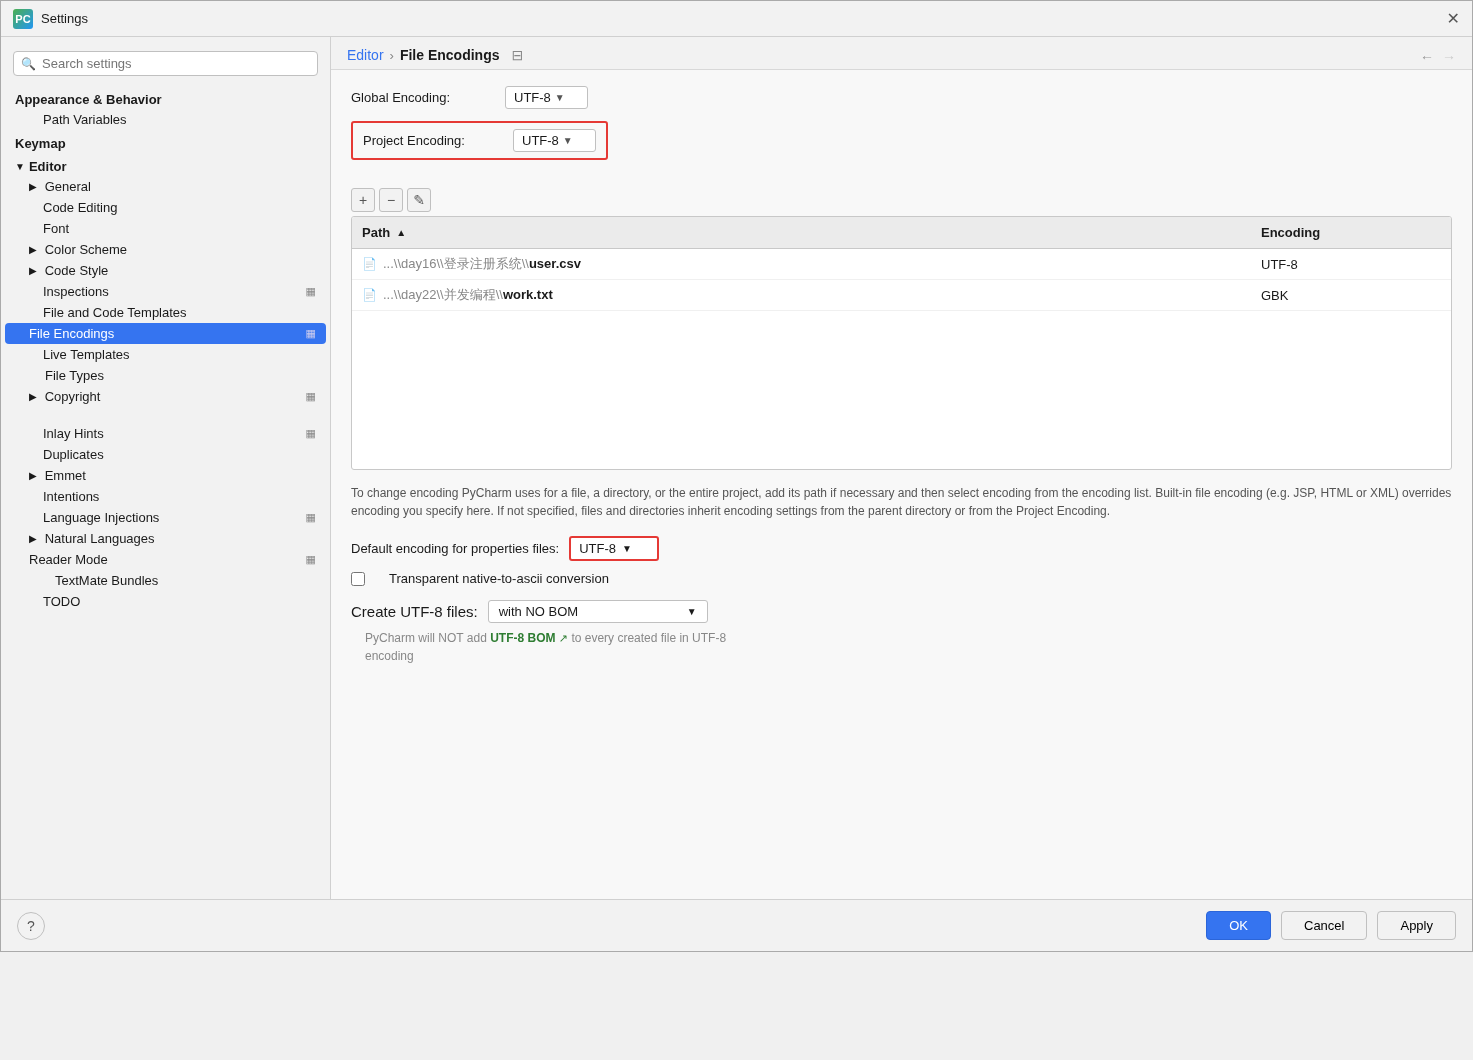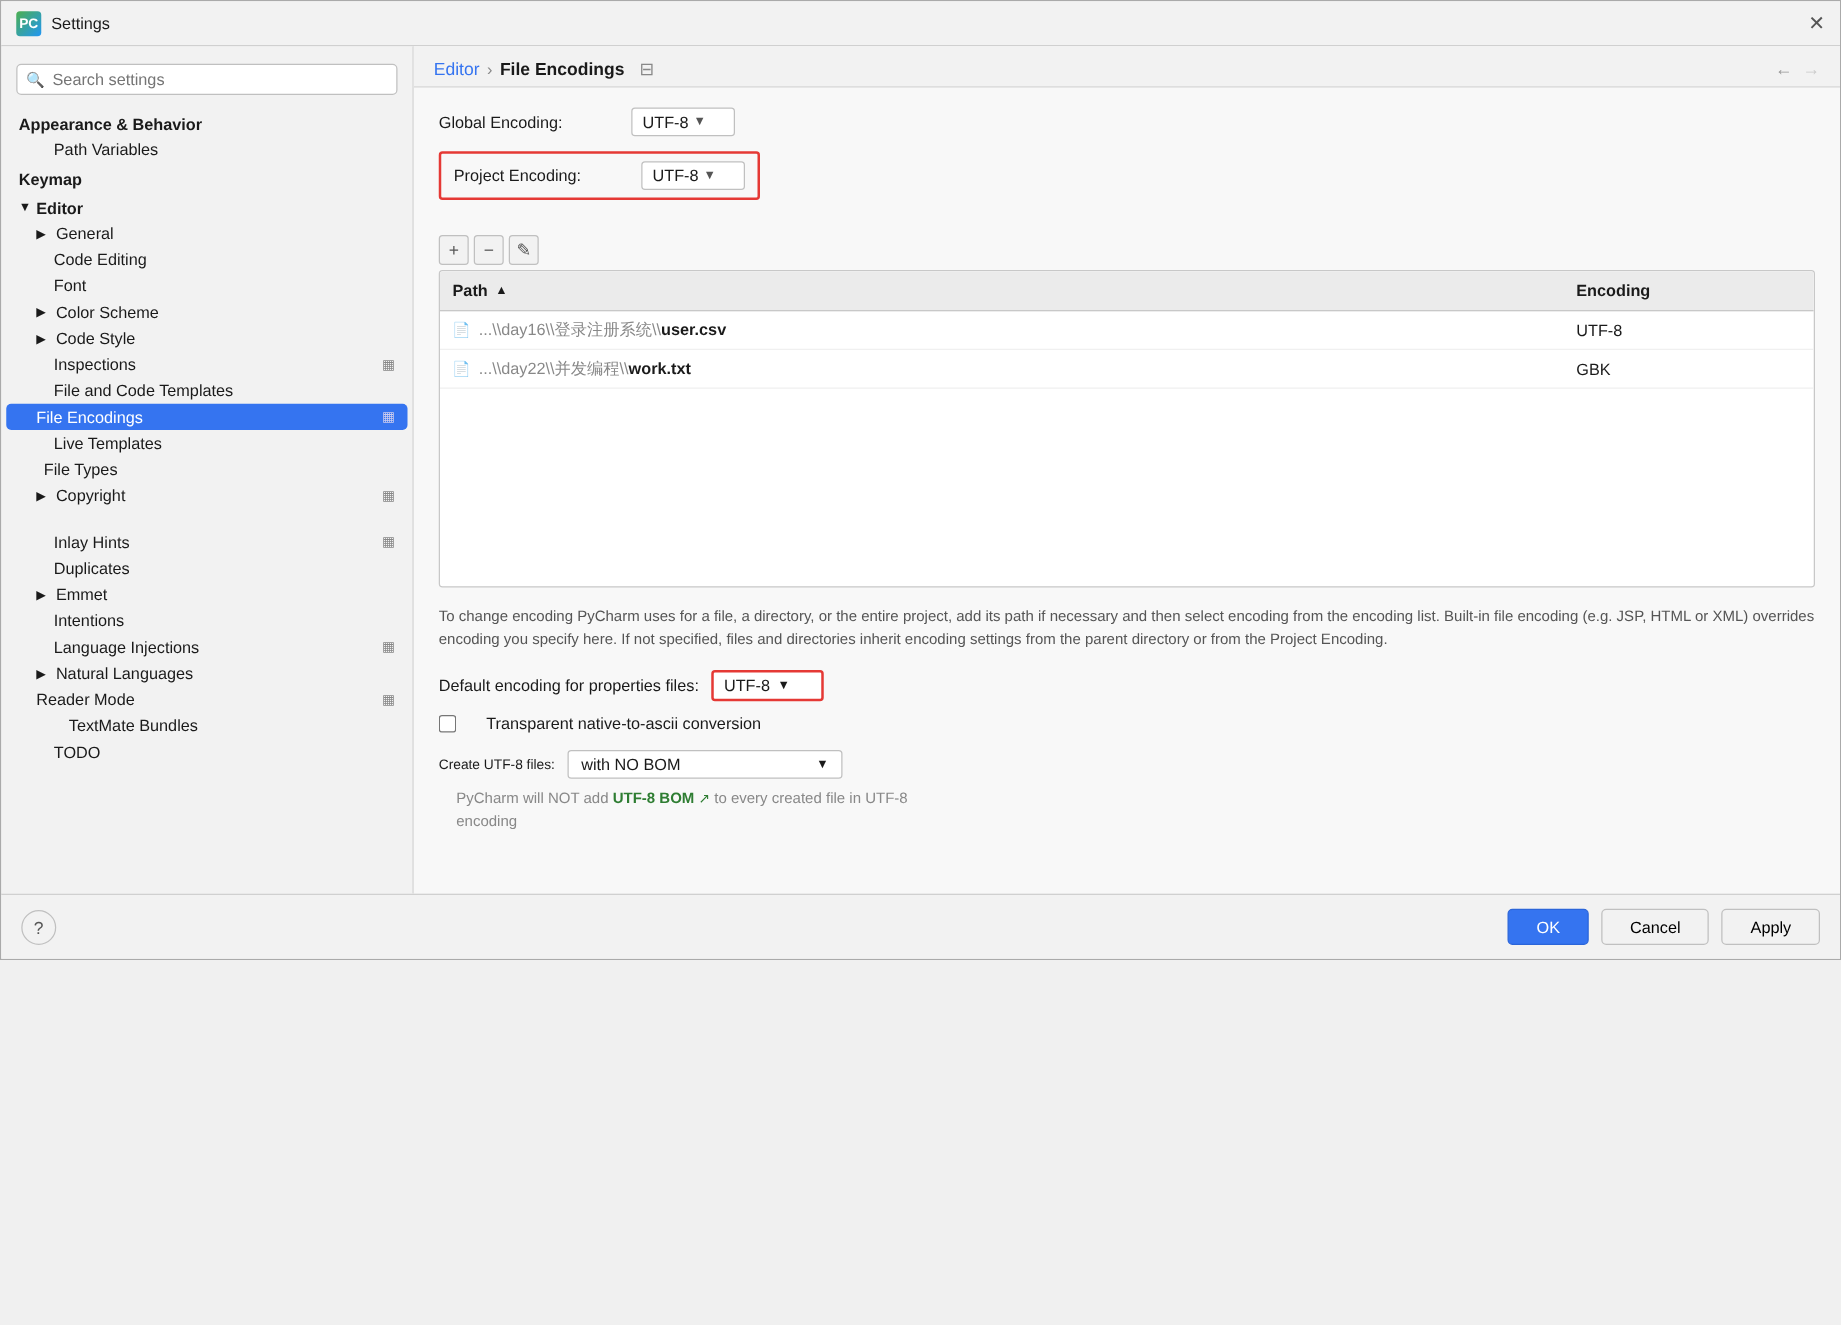--- a/index.html
+++ b/index.html
@@ -1,18 +1,18 @@
 <!DOCTYPE html>
 <html><head>
   <meta charset="utf-8">
   <style>
     * { box-sizing: border-box; margin: 0; padding: 0; }
     body { font-family: 'Segoe UI', Arial, sans-serif; font-size: 13px; background: #f0f0f0; color: #1a1a1a; }
 
-    .window { width: 1473px; height: 768px; background: #f2f2f2; border: 1px solid #aaa; display: flex; flex-direction: column; }
+    .window { width: 1473px; height: 952px; background: #f2f2f2; border: 1px solid #aaa; display: flex; flex-direction: column; }
 
     .titlebar { height: 36px; background: #f2f2f2; display: flex; align-items: center; padding: 0 12px; border-bottom: 1px solid #d0d0d0; flex-shrink: 0; }
     .titlebar-icon { width: 20px; height: 20px; margin-right: 8px; background: linear-gradient(135deg, #4CAF50, #2196F3); border-radius: 3px; display: inline-flex; align-items: center; justify-content: center; }
     .titlebar-title { font-size: 13px; font-weight: 400; flex: 1; }
     .titlebar-close { cursor: pointer; font-size: 16px; color: #555; }
 
     .main { display: flex; flex: 1; overflow: hidden; }
 
     
     .sidebar { width: 330px; background: #f2f2f2; border-right: 1px solid #d0d0d0; overflow-y: auto; padding: 8px 0; flex-shrink: 0; }
@@ -69,21 +69,21 @@
     .default-encoding-row { display: flex; align-items: center; gap: 10px; margin-bottom: 10px; }
     .default-encoding-label { font-size: 13px; }
 
     .default-encoding-select { border: 2px solid #E53935; border-radius: 3px; padding: 3px 22px 3px 8px; background: #fff; font-size: 13px; cursor: pointer; display: inline-flex; align-items: center; gap: 6px; min-width: 90px; }
 
     .checkbox-row { display: flex; align-items: center; gap: 24px; margin-bottom: 14px; }
     .checkbox-row input[type=checkbox] { width: 14px; height: 14px; }
     .checkbox-label { font-size: 13px; }
 
     .bom-row { display: flex; align-items: center; gap: 10px; margin-bottom: 6px; }
-    .bom-label { font-size: 11px; text-align: center; }
+    .bom-label { font-size: 15px; text-align: center; }
     .bom-select { border: 1px solid #c0c0c0; border-radius: 3px; background: #fff; padding: 3px 8px; font-size: 13px; cursor: pointer; min-width: 220px; display: inline-flex; align-items: center; justify-content: space-between; }
 
     .bom-note { font-size: 12px; color: #888; margin-left: 14px; line-height: 1.5; }
     .bom-note .link { color: #2E7D32; font-weight: 600; }
     .bom-note .arrow-link { color: #2E7D32; font-size: 11px; }
 
     
     .footer { height: 52px; background: #f2f2f2; border-top: 1px solid #d0d0d0; display: flex; align-items: center; padding: 0 16px; flex-shrink: 0; }
     .footer-help { width: 28px; height: 28px; border: 1px solid #c0c0c0; border-radius: 50%; display: flex; align-items: center; justify-content: center; font-size: 14px; color: #555; cursor: pointer; }
     .footer-buttons { margin-left: auto; display: flex; gap: 10px; }
@@ -165,21 +165,21 @@
 
         <div class="sidebar-item active">
           <span>File Encodings</span>
           <span class="sidebar-badge" style="color:#cce;">▦</span>
         </div>
 
         <div class="sidebar-item" style="padding-left:42px;">
           <span>Live Templates</span>
         </div>
 
-        <div class="sidebar-item" style="padding-left:34px;">
+        <div class="sidebar-item" style="padding-left:44px;">
           <span>File Types</span>
         </div>
 
         <div class="sidebar-item sidebar-item-with-arrow" style="padding-left:28px;">
           <span style="display:flex;align-items:center;gap:4px;">
             <span class="arrow">▶</span>
             <span>Copyright</span>
           </span>
           <span class="sidebar-badge">▦</span>
         </div>

